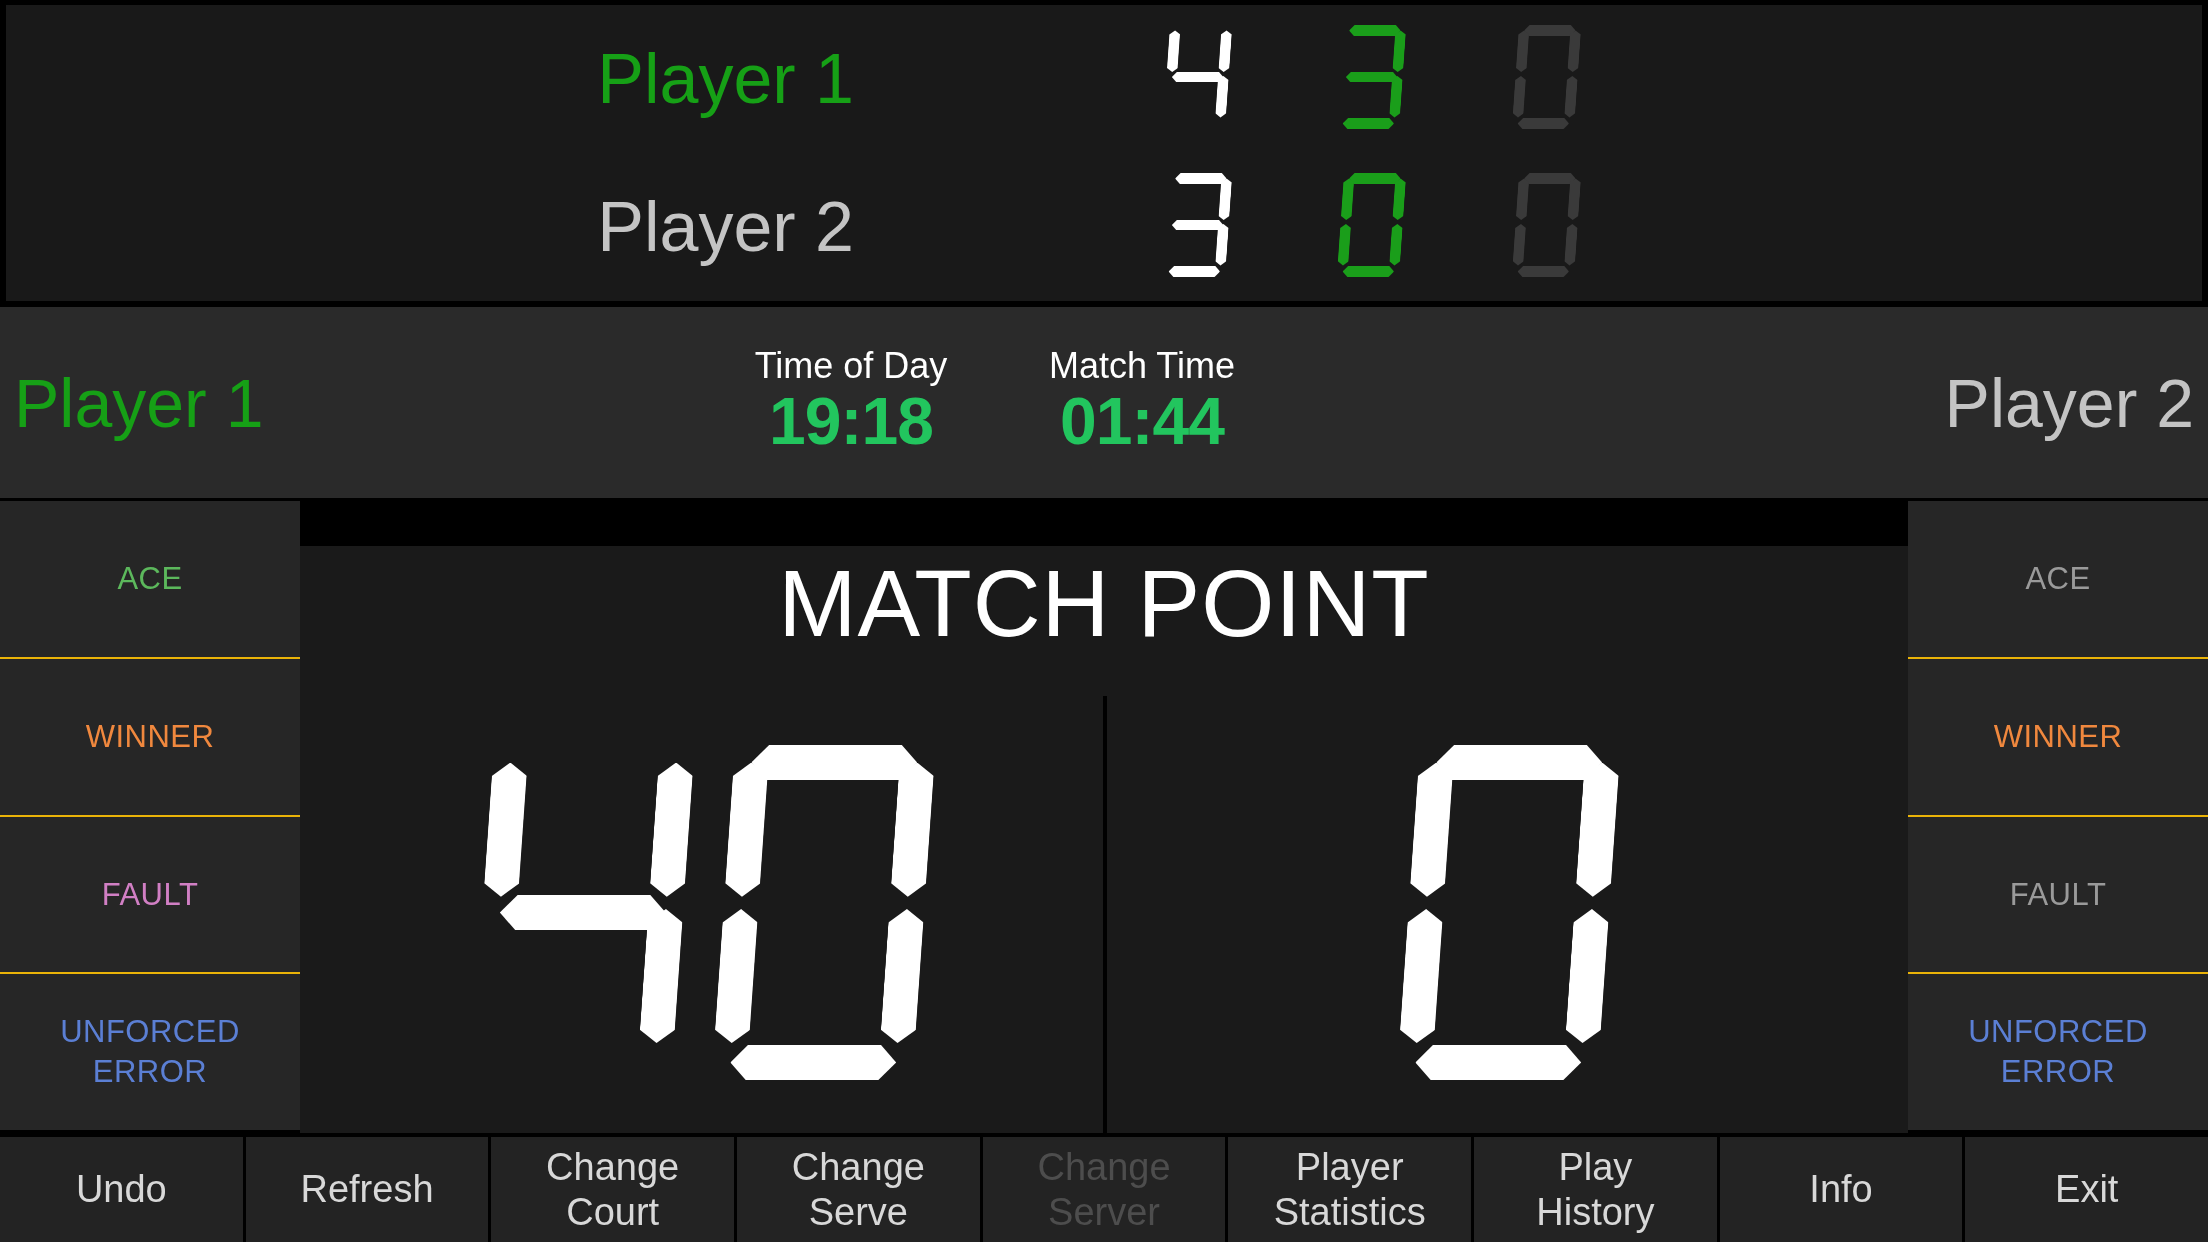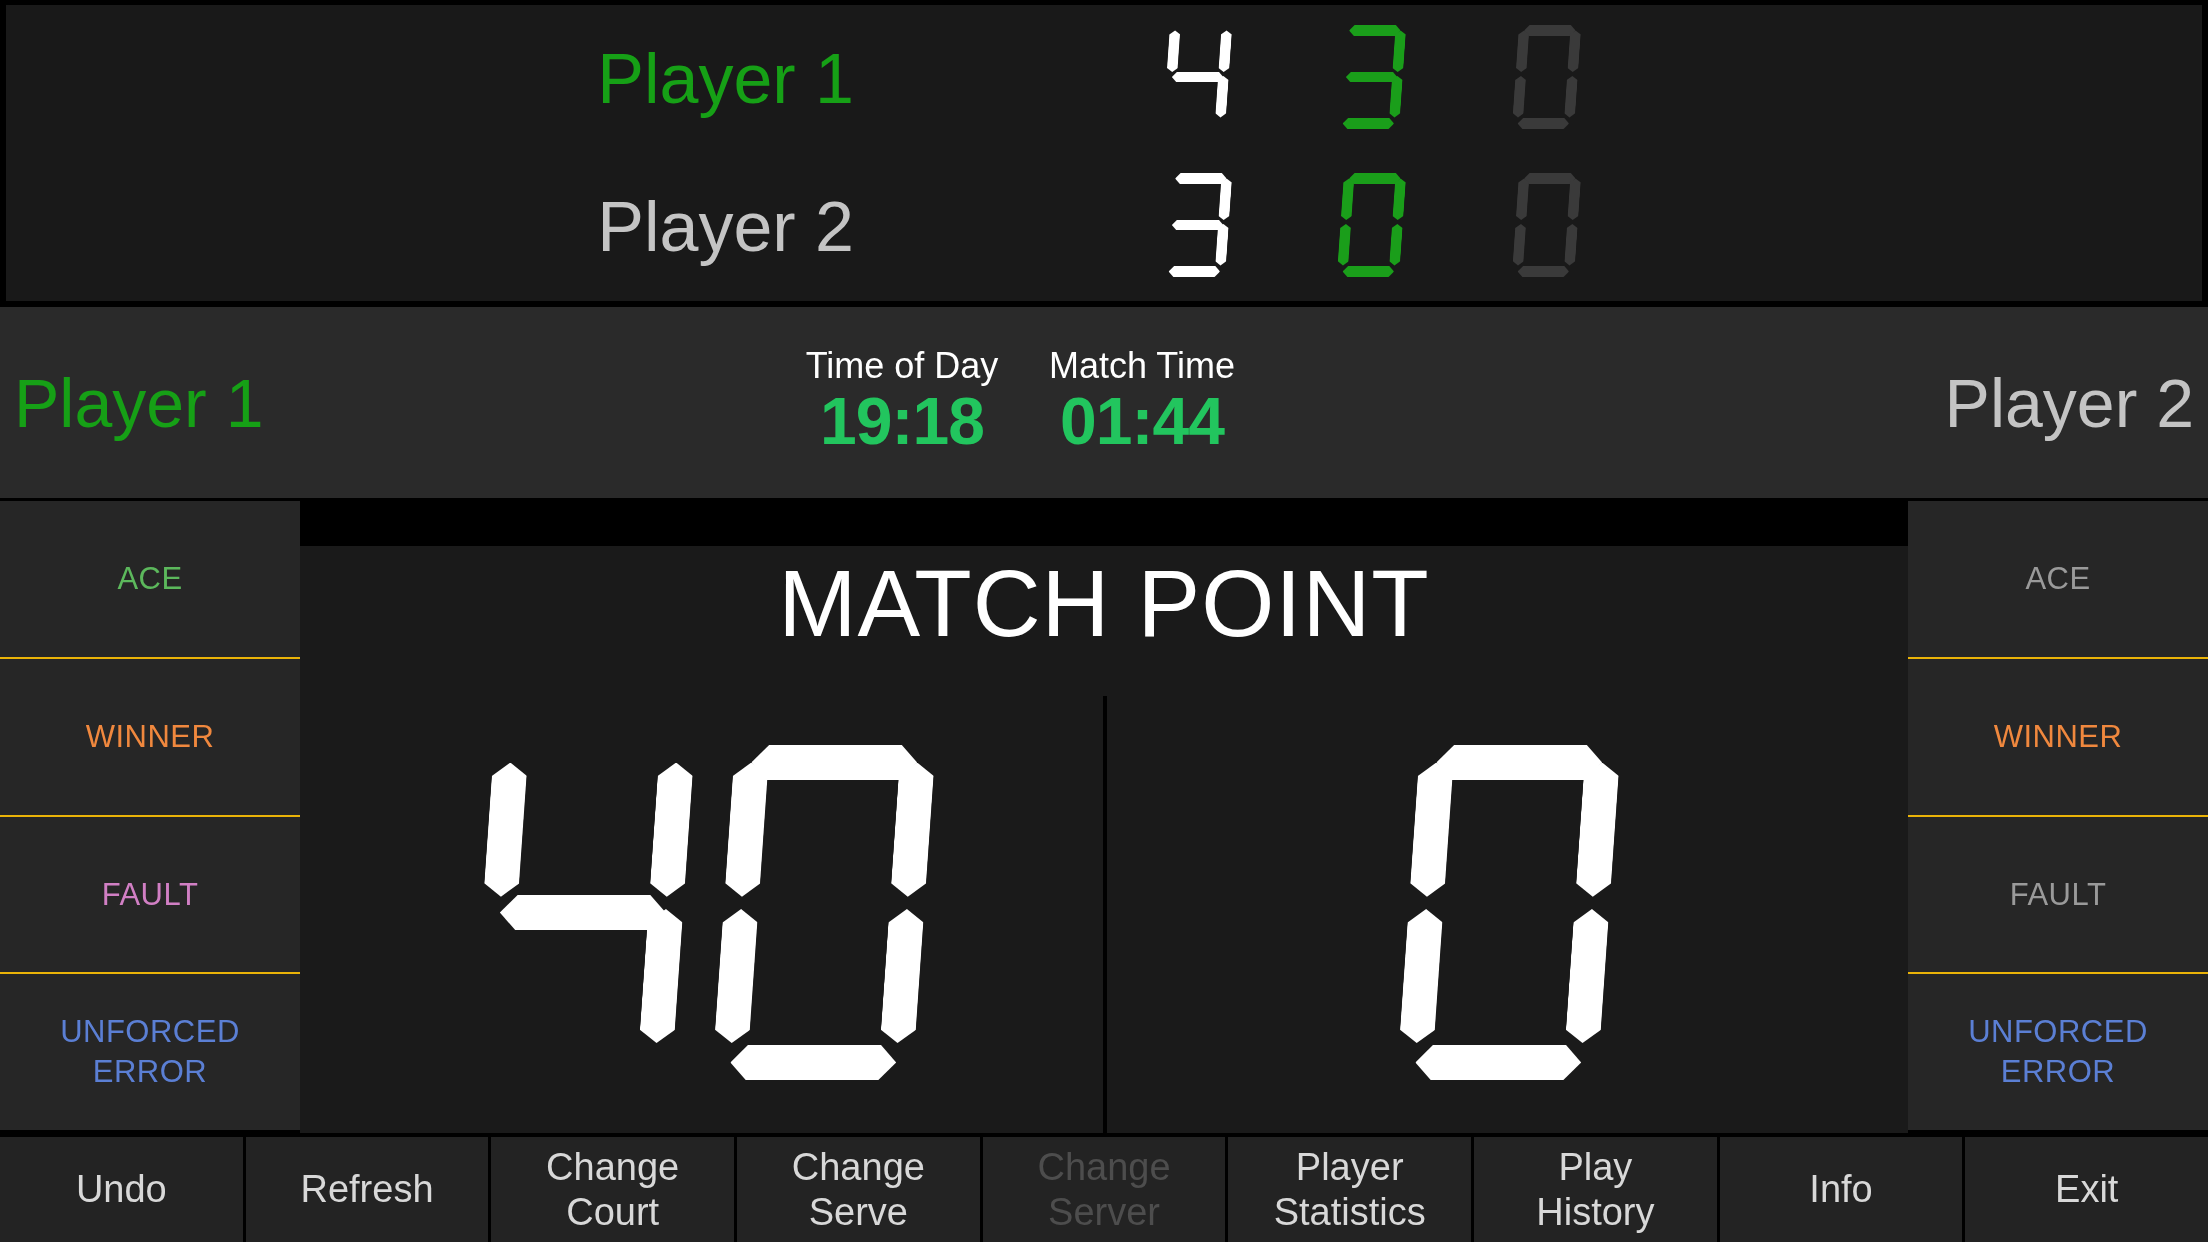--- a/index.html
+++ b/index.html
@@ -54,21 +54,21 @@
     font-size:68px; color:#16a016; white-space:nowrap;
   }
   .mid-p2 {
     position:absolute; right:14px; top:50%; transform:translateY(-50%);
     font-size:68px; color:#c4c4c4; white-space:nowrap;
   }
   .clock-group {
     position:absolute; top:0; height:100%;
     display:flex; flex-direction:column; align-items:center; justify-content:center;
   }
-  .clock-group.tod { left:776px; width:252px; }
+  .clock-group.tod { left:725px; width:252px; }
   .clock-group.mt  { left:1016px; width:252px; }
   .clock-label { font-size:36px; color:#ffffff; line-height:1.05; }
   .clock-value { font-size:66px; color:#22c55e; font-weight:bold; line-height:1.1; letter-spacing:-1px; }
 
   
   .sidepanel {
     position:absolute; top:501px; width:300px; height:629px;
     display:flex; flex-direction:column;
   }
   .sidepanel.left { left:0; }

